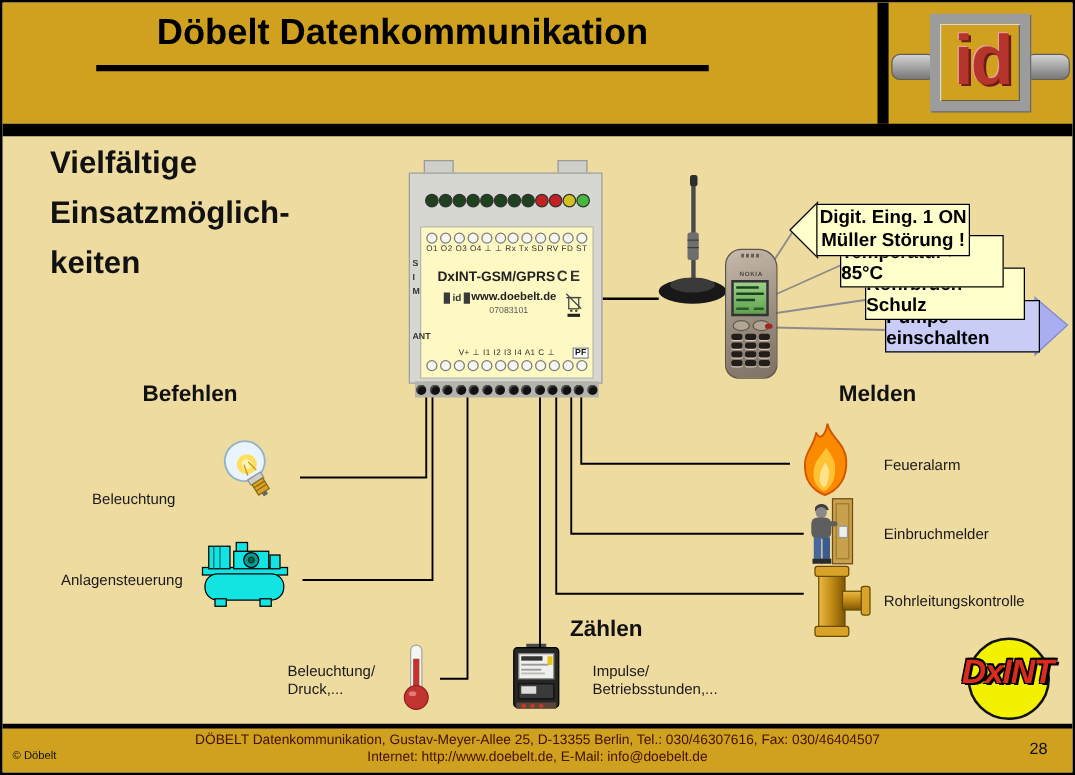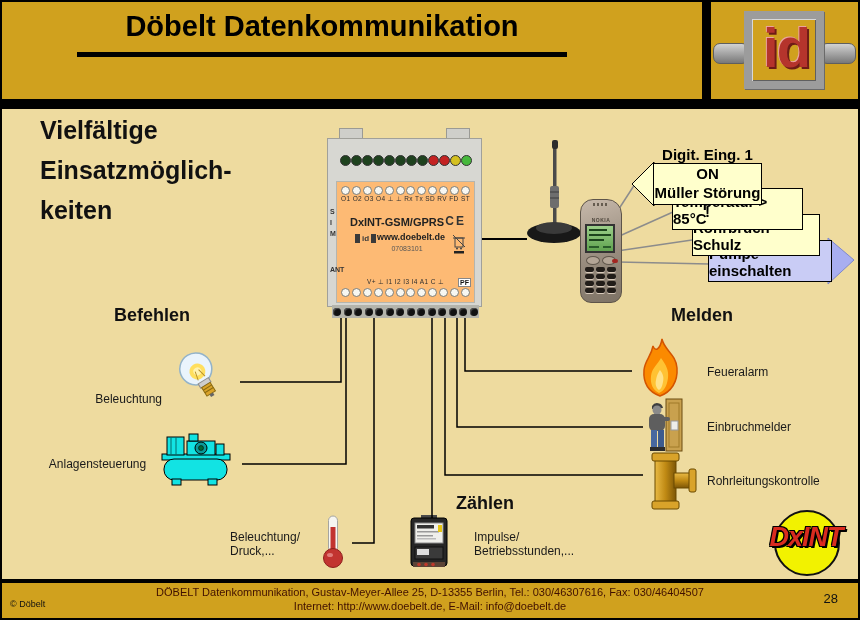--- a/index.html
+++ b/index.html
@@ -20,21 +20,21 @@
   
   .main-title{position:absolute;left:38px;top:108px;font-size:25px;line-height:40px;font-weight:bold;color:#111;}
   .sec-head{position:absolute;width:130px;text-align:center;font-size:18px;font-weight:bold;color:#111;}
   .item-label{position:absolute;font-size:12px;color:#1a1a1a;}
   
   .device{position:absolute;left:325px;top:126px;width:155px;height:179px;z-index:2;}
   .dev-tab{position:absolute;top:0;width:22px;height:16px;background:#cfcfca;border:1px solid #9a9a94;}
   .dev-body{position:absolute;left:0;top:10px;width:155px;height:169px;background:#d7d7d2;border:1px solid #a0a09a;box-sizing:border-box;}
   .led-row{position:absolute;left:12px;top:16px;width:132px;display:flex;justify-content:space-between;}
   .led{width:9px;height:9px;border-radius:50%;border:1px solid #333;}
-  .plate{position:absolute;left:8px;top:42px;width:139px;height:122px;background:#fdba74;border:1px solid #b5b5ae;box-sizing:border-box;}
+  .plate{position:absolute;left:8px;top:42px;width:139px;height:122px;background:#fef9c3;border:1px solid #b5b5ae;box-sizing:border-box;}
   .tcircles{position:absolute;left:4px;width:129px;display:flex;justify-content:space-between;}
   .tcirc{width:7px;height:7px;border-radius:50%;border:1px solid #7c7c76;background:#f7f7f2;}
   .trow-label{position:absolute;left:0;width:137px;text-align:center;font-size:6.5px;color:#2e2e2e;letter-spacing:0.4px;}
   .dev-name{position:absolute;left:10px;top:34px;width:100px;text-align:center;font-size:11px;font-weight:bold;color:#222;}
   .dev-ce{position:absolute;right:8px;top:32px;font-size:12px;font-weight:bold;color:#333;letter-spacing:2px;}
   .dev-idmark{position:absolute;left:18px;top:52px;font-size:8px;font-weight:bold;color:#3a3a3a;border-left:5px solid #3a3a3a;border-right:5px solid #3a3a3a;padding:0 2px;line-height:9px;}
   .dev-web{position:absolute;left:34px;top:50px;width:80px;text-align:center;font-size:9px;font-weight:bold;color:#222;}
   .dev-serial{position:absolute;left:30px;top:63px;width:80px;text-align:center;font-size:7px;color:#555;}
   .dev-sim{position:absolute;left:-7px;top:24px;font-size:7px;font-weight:bold;color:#333;line-height:11px;white-space:pre-line;}
   .dev-ant{position:absolute;left:-7px;top:84px;font-size:7px;font-weight:bold;color:#333;}
@@ -137,21 +137,21 @@
       <circle cx="27" cy="25" r="8" fill="#FFDF5E"></circle>
       <circle cx="27" cy="25" r="4" fill="#FFF3B0"></circle>
       <path d="M23 33 L25 24 M31 33 L29 24" stroke="#B8912A" stroke-width="1" fill="none"></path>
       <rect x="21" y="36" width="12" height="5" fill="#cdcdcd" stroke="#8e8e8e"></rect>
       <rect x="22" y="41" width="10" height="10" fill="#D9A32A" stroke="#8a6a10"></rect>
       <line x1="22" y1="44" x2="32" y2="44" stroke="#8a6a10"></line>
       <line x1="22" y1="47" x2="32" y2="47" stroke="#8a6a10"></line>
       <rect x="25" y="51" width="4" height="3" fill="#666"></rect>
     </g>
   </svg>
-  <div class="item-label" style="left:50px;top:390px;width:110px;text-align:right;">Beleuchtung</div>
+  <div class="item-label" style="left:50px;top:390px;width:110px;text-align:center;">Beleuchtung</div>
 
   <svg class="abs" style="left:158px;top:430px;" width="78" height="54" viewBox="0 0 78 54">
     <rect x="2" y="22" width="68" height="6" fill="#12E3E3" stroke="#000"></rect>
     <rect x="4" y="27" width="63" height="21" rx="10" fill="#12E3E3" stroke="#000"></rect>
     <rect x="12" y="47" width="9" height="6" fill="#12E3E3" stroke="#000"></rect>
     <rect x="48" y="47" width="9" height="6" fill="#12E3E3" stroke="#000"></rect>
     <rect x="7" y="5" width="17" height="18" fill="#12E3E3" stroke="#000"></rect>
     <line x1="11" y1="5" x2="11" y2="23" stroke="#046a6a"></line>
     <line x1="16" y1="5" x2="16" y2="23" stroke="#046a6a"></line>
     <rect x="27" y="9" width="28" height="14" fill="#12E3E3" stroke="#000"></rect>
@@ -345,21 +345,21 @@
         <div class="key"></div>
         <div class="key"></div>
         <div class="key"></div>
         <div class="key"></div>
         <div class="key"></div>
         <div class="key"></div>
         <div class="key"></div>
       </div>
   </div>
 
-  <div class="bubble bubble-alarm bubble-first pre" style="left:651px;top:161px;width:109px;height:42px;z-index:8;">Digit. Eing. 1 ON
+  <div class="bubble bubble-alarm bubble-first pre" style="left:651px;top:161px;width:123px;height:42px;z-index:8;">Digit. Eing. 1 ON
 Müller Störung !</div>
   <div class="bubble bubble-alarm" style="left:670px;top:186px;width:131px;height:42px;z-index:7;">Temperatur &gt; 85°C</div>
   <div class="bubble bubble-alarm" style="left:690px;top:212px;width:128px;height:42px;z-index:6;">Rohrbruch Schulz</div>
   <div class="bubble bubble-cmd" style="left:706px;top:238px;width:124px;height:42px;z-index:5;">Pumpe einschalten</div>
 
   <div class="dxint">
     <div class="dxint-circle"></div>
     <div class="dxint-text">DxINT</div>
   </div>
 

